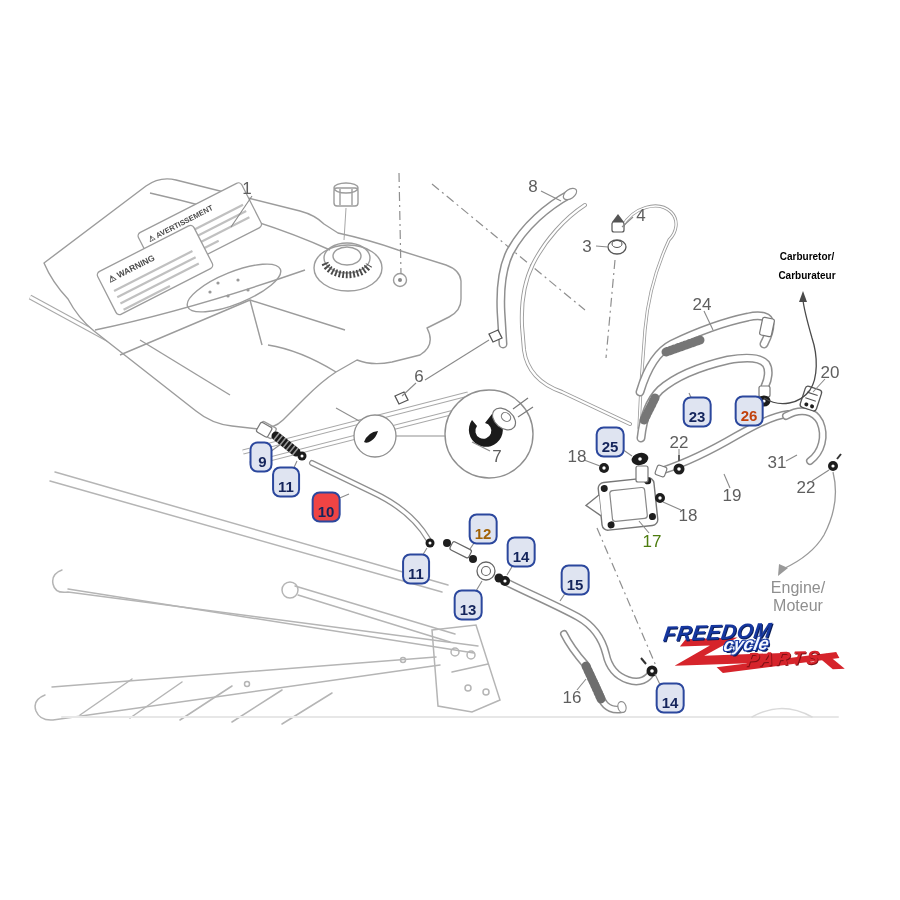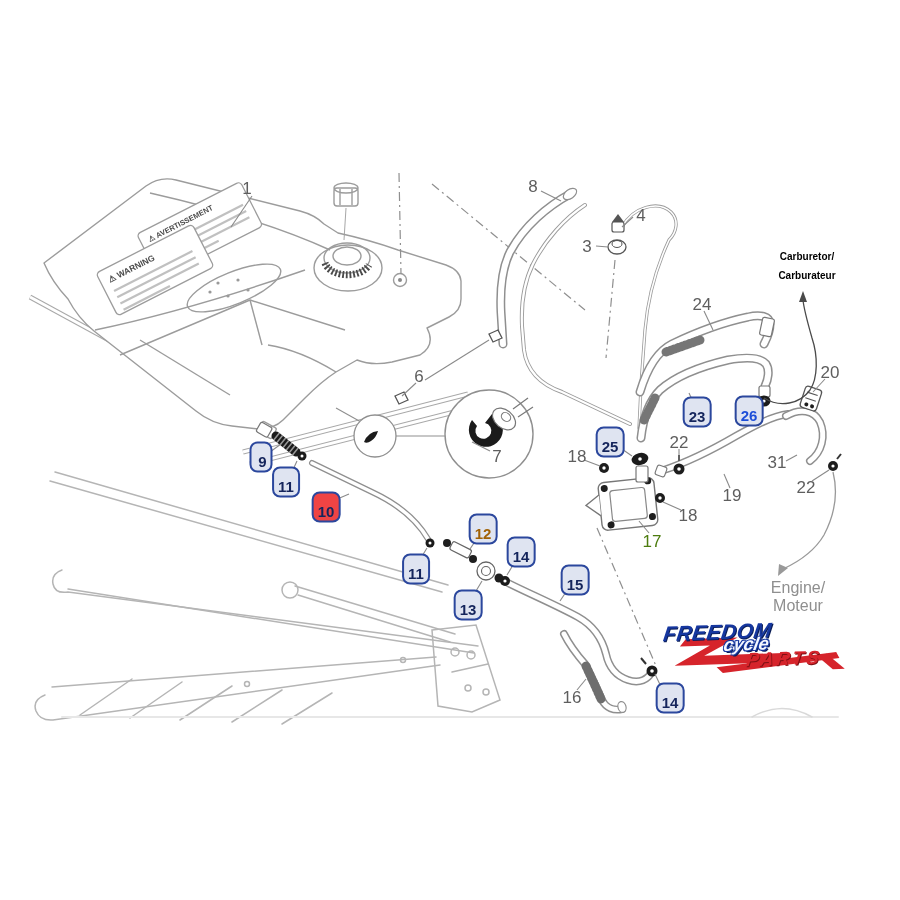--- a/index.html
+++ b/index.html
@@ -331,21 +331,21 @@
       <div class="part-label boxed" style="left: 286px; top: 482px; border-color: rgb(43, 71, 157); background: rgb(223, 228, 241); color: rgb(21, 37, 92);">11</div>
       <div class="part-label boxed" style="left: 326px; top: 507px; border-color: rgb(43, 71, 157); background: #ef4444; color: rgb(21, 37, 92);">10</div>
       <div class="part-label boxed" style="left: 416px; top: 569px; border-color: rgb(43, 71, 157); background: rgb(223, 228, 241); color: rgb(21, 37, 92);">11</div>
       <div class="part-label boxed" style="left: 483px; top: 529px; border-color: rgb(43, 71, 157); background: rgb(223, 228, 241); color: #a16207;">12</div>
       <div class="part-label boxed" style="left: 521px; top: 552px; border-color: rgb(43, 71, 157); background: rgb(223, 228, 241); color: rgb(21, 37, 92);">14</div>
       <div class="part-label boxed" style="left: 468px; top: 605px; border-color: rgb(43, 71, 157); background: rgb(223, 228, 241); color: rgb(21, 37, 92);">13</div>
       <div class="part-label boxed" style="left: 575px; top: 580px; border-color: rgb(43, 71, 157); background: rgb(223, 228, 241); color: rgb(21, 37, 92);">15</div>
       <div class="part-label boxed" style="left: 670px; top: 698px; border-color: rgb(43, 71, 157); background: rgb(223, 228, 241); color: rgb(21, 37, 92);">14</div>
       <div class="part-label boxed" style="left: 697px; top: 412px; border-color: rgb(43, 71, 157); background: rgb(223, 228, 241); color: rgb(21, 37, 92);">23</div>
       <div class="part-label boxed" style="left: 610px; top: 442px; border-color: rgb(43, 71, 157); background: rgb(223, 228, 241); color: rgb(21, 37, 92);">25</div>
-      <div class="part-label boxed" style="left: 749px; top: 411px; border-color: rgb(43, 71, 157); background: rgb(223, 228, 241); color: #1d4ed8;">26</div>
+      <div class="part-label boxed" style="left: 749px; top: 411px; border-color: rgb(43, 71, 157); background: rgb(223, 228, 241); color: #c2410c;">26</div>
     </div>
 
   <div class="note carb" style="left:754px;top:247px;width:106px;">
     <div>Carburetor/</div>
     <div>Carburateur</div>
   </div>
   <div class="note engine" style="left:760px;top:579px;width:76px;">
     <div>Engine/</div>
     <div>Moteur</div>
   </div>

